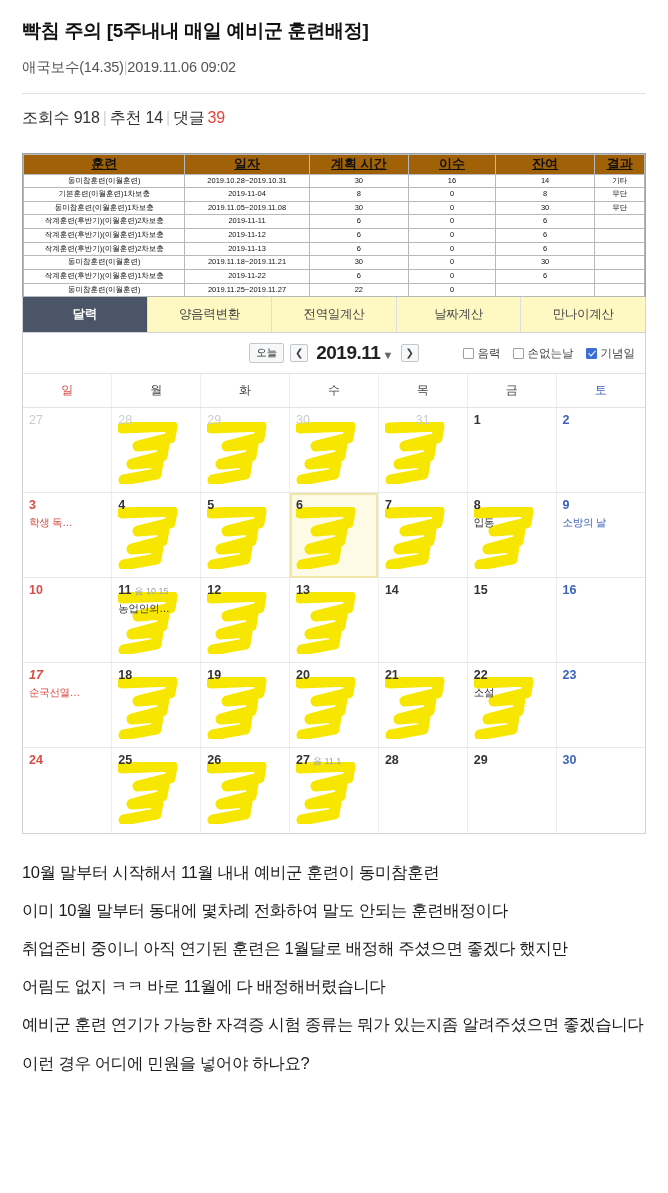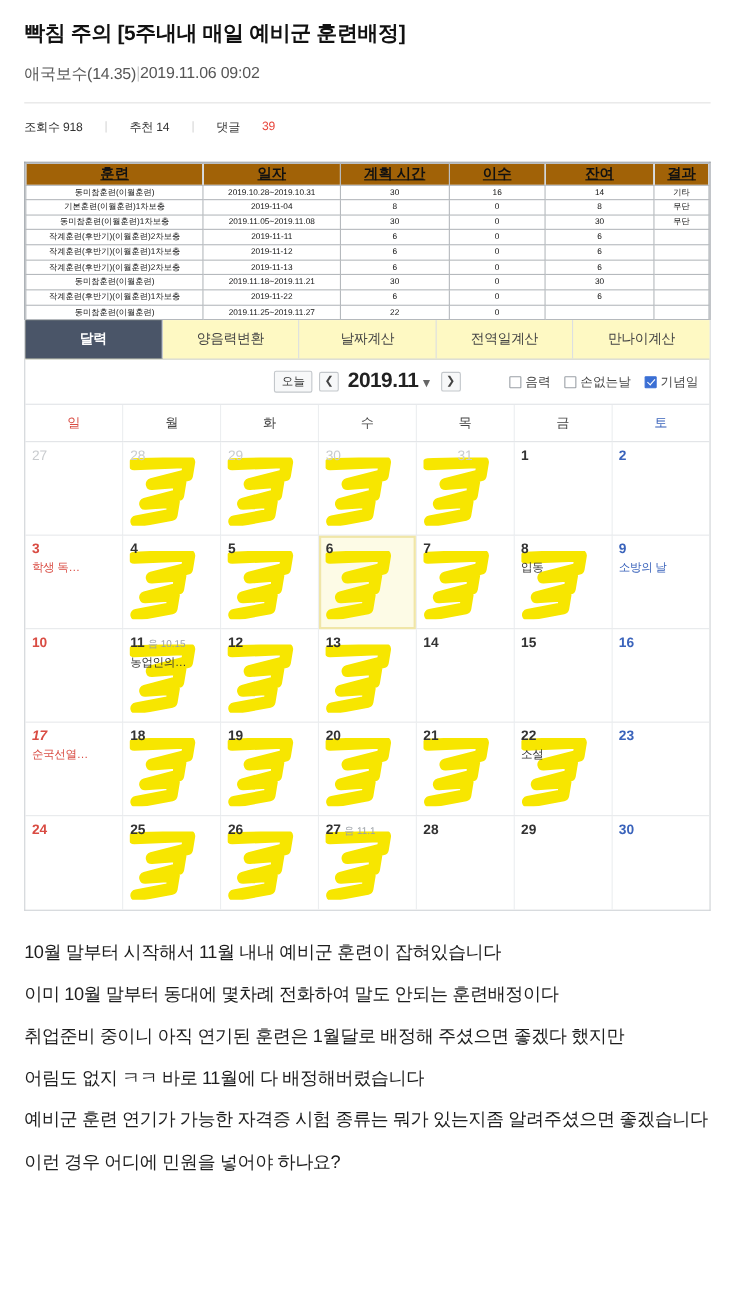--- a/index.html
+++ b/index.html
@@ -31,22 +31,22 @@
   }
   .post-meta .sep { color:#ccc; }
   .rule {
     height:1px;
     background:#e2e2e2;
     margin:16px 0 0 0;
   }
   .stats {
     display:flex;
     align-items:center;
-    gap:20px;
-    font-size:11px;
+    gap:3px;
+    font-size:16px;
     color:#333;
     padding:14px 0 16px 0;
     letter-spacing:-0.2px;
   }
   .stats .sep { color:#d4d4d4; }
   .stats .cmt-count { color:#e8443a; }
 
   
   .table-box {
     border:1px solid #9aa0a6;
@@ -364,22 +364,22 @@
             <td></td>
           </tr>
         </tbody>
     </table>
   </div>
 
   <div class="cal">
     <div class="cal-tabs" id="cal-tabs">
         <div class="cal-tab active">달력</div>
         <div class="cal-tab">양음력변환</div>
+        <div class="cal-tab">전역일계산</div>
         <div class="cal-tab">날짜계산</div>
-        <div class="cal-tab">전역일계산</div>
         <div class="cal-tab">만나이계산</div>
       </div>
 
     <div class="cal-toolbar">
       <button class="btn-today">오늘</button>
       <div class="nav-arrow">❮</div>
       <div class="ym">
         <span>2019.11</span><span class="caret">▼</span>
       </div>
       <div class="nav-arrow">❯</div>
@@ -591,20 +591,20 @@
             </td>
             <td>
               <div class="dnum sat" style="position: relative; z-index: 3;">30</div>
             </td>
           </tr>
         </tbody>
     </table>
   </div>
 
   <div class="body-text" id="body-text">
-      <p>10월 말부터 시작해서 11월 내내 예비군 훈련이 잡혀있습니다</p>
+      <p>10월 말부터 시작해서 11월 내내 예비군 훈련이 동미참훈련</p>
       <p>이미 10월 말부터 동대에 몇차례 전화하여 말도 안되는 훈련배정이다</p>
       <p>취업준비 중이니 아직 연기된 훈련은 1월달로 배정해 주셨으면 좋겠다 했지만</p>
       <p>어림도 없지 ㅋㅋ 바로 11월에 다 배정해버렸습니다</p>
       <p>예비군 훈련 연기가 가능한 자격증 시험 종류는 뭐가 있는지좀 알려주셨으면 좋겠습니다</p>
       <p>이런 경우 어디에 민원을 넣어야 하나요?</p>
     </div>
 </div>
 
 </body></html>

